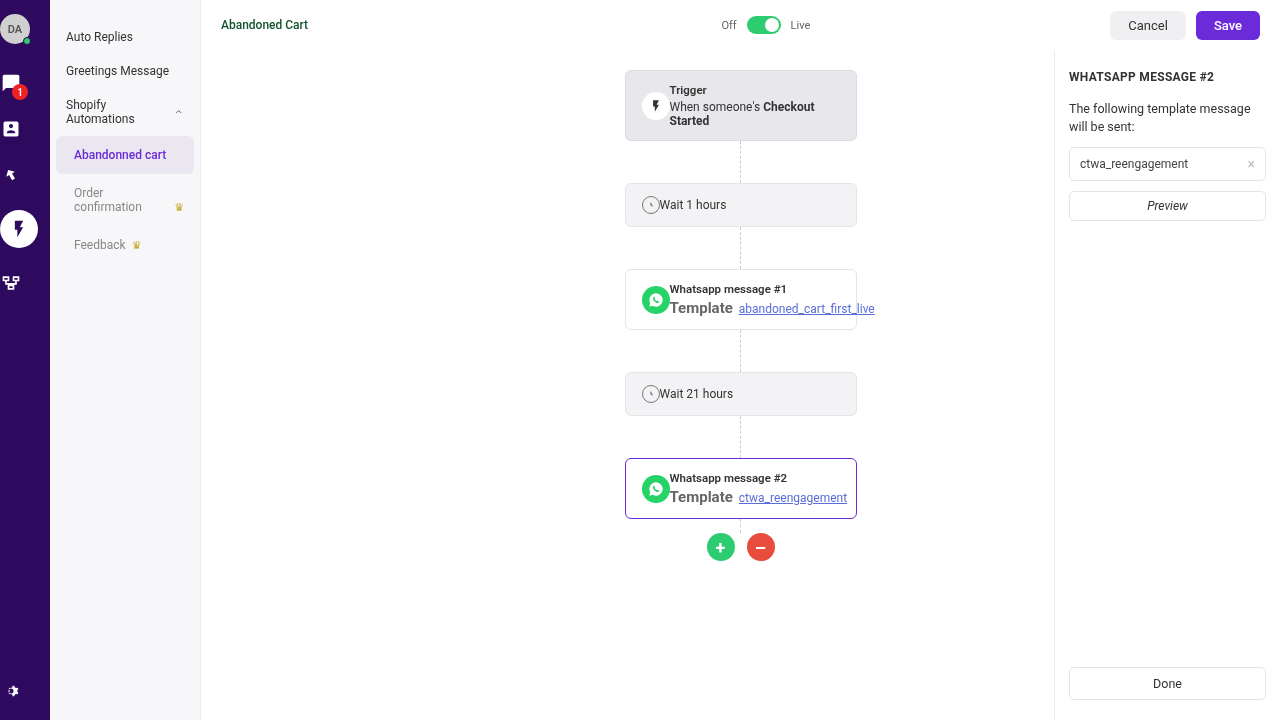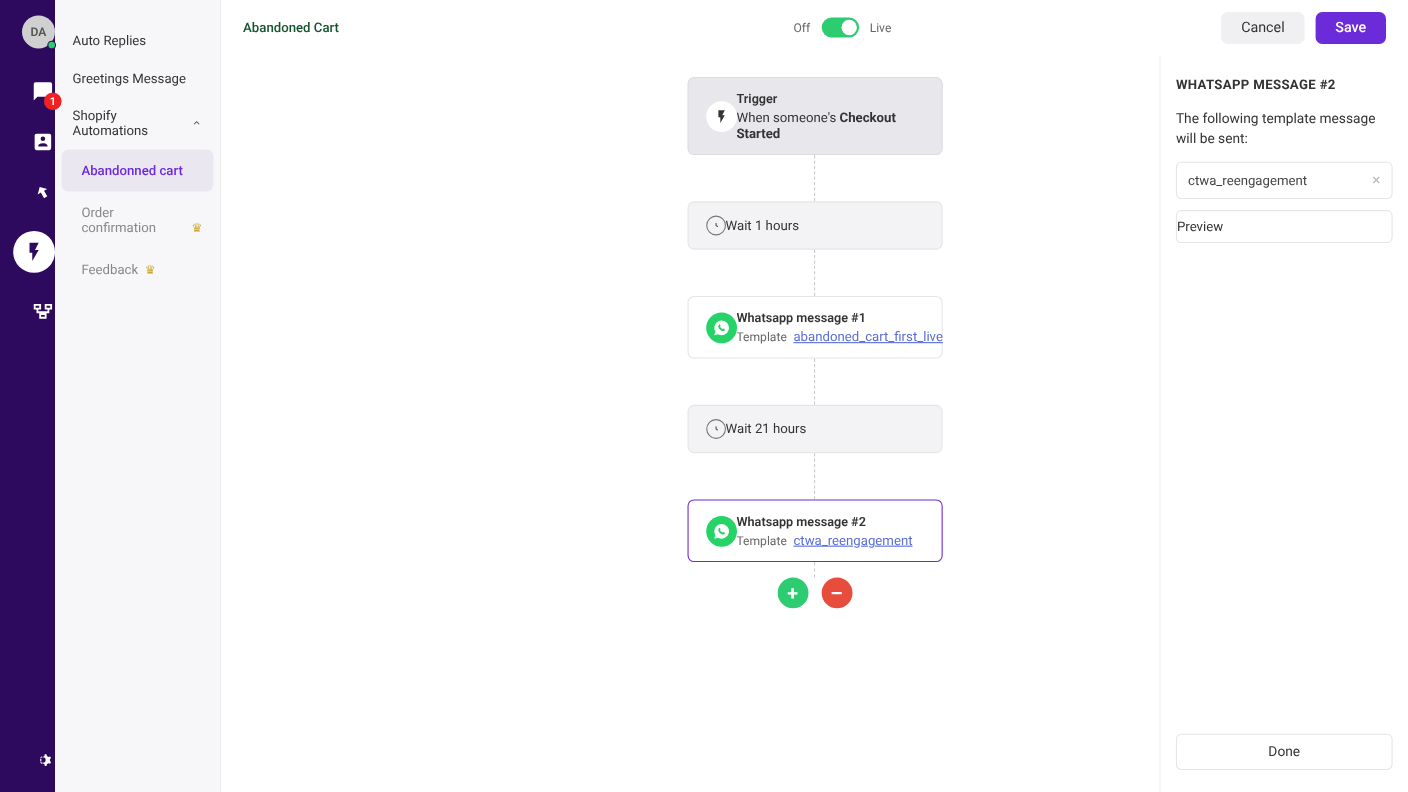--- a/index.html
+++ b/index.html
@@ -1,17 +1,17 @@
 <!DOCTYPE html>
 <html><head>
 <meta charset="utf-8">
 <style>
 * { margin: 0; padding: 0; box-sizing: border-box; font-family: -apple-system, BlinkMacSystemFont, "Segoe UI", Roboto, sans-serif; }
 body { width: 1280px; height: 720px; overflow: hidden; display: flex; background: #fff; }
-.nav-rail { width: 50px; background: #2d0a5e; display: flex; flex-direction: column; align-items: flex-end; padding-top: 14px; }
+.nav-rail { width: 50px; background: #2d0a5e; display: flex; flex-direction: column; align-items: flex-start; padding-top: 14px; }
 .avatar { width: 30px; height: 30px; border-radius: 50%; background: #d0d0d0; display: flex; align-items: center; justify-content: center; font-size: 11px; font-weight: 600; color: #555; position: relative; margin-bottom: 28px; }
 .avatar-dot { position: absolute; right: -1px; bottom: -1px; width: 8px; height: 8px; border-radius: 50%; background: #2ecc71; border: 1.5px solid #2d0a5e; }
 .nav-icon { width: 22px; height: 22px; display: flex; align-items: center; justify-content: center; color: #fff; margin-bottom: 24px; position: relative; cursor: pointer; }
 .nav-icon svg { width: 20px; height: 20px; fill: #fff; }
 .nav-icon.active-circle { width: 38px; height: 38px; border-radius: 50%; background: #fff; }
 .nav-icon.active-circle svg { fill: #2d0a5e; }
 .nav-badge { position: absolute; bottom: -6px; right: -6px; background: #e22; color: #fff; border-radius: 50%; width: 16px; height: 16px; font-size: 10px; display: flex; align-items: center; justify-content: center; font-weight: 600; }
 .nav-spacer { flex: 1; }
 .sidebar { width: 150px; background: #f7f7f9; padding: 20px 6px 0 6px; }
 .side-item { padding: 10px 10px; font-size: 12px; color: #333; border-radius: 6px; cursor: pointer; display: flex; align-items: center; justify-content: space-between; }
@@ -36,33 +36,33 @@
 .node.selected { border: 1.5px solid #6c2bd9; }
 .node-icon { width: 28px; height: 28px; border-radius: 50%; display: flex; align-items: center; justify-content: center; flex-shrink: 0; }
 .node-icon.trigger-ic { background: #fff; }
 .node-icon.wait-ic { background: transparent; border: 1.5px solid #777; width: 18px; height: 18px; }
 .node-icon.wa-ic { background: #25d366; }
 .node-text { font-size: 12px; color: #333; }
 .node-text .lbl { font-weight: 600; font-size: 11.5px; margin-bottom: 3px; }
 .node-text .sub { font-size: 12px; }
 .node-text .sub strong { font-weight: 700; }
 .tpl-link { color: #5a6ed8; text-decoration: underline; font-size: 12px; }
-.tpl-lbl { font-size: 11px; color: #666; margin-right: 6px; }
+.tpl-lbl { font-size: 15px; color: #666; margin-right: 6px; font-weight: bold; }
 .connector { width: 1px; height: 42px; background: transparent; border-left: 1px dashed #ccc; }
 .connector.short { height: 14px; }
 .add-remove { display: flex; gap: 12px; margin-top: 0; }
 .circle-btn { width: 28px; height: 28px; border-radius: 50%; color: #fff; display: flex; align-items: center; justify-content: center; font-size: 18px; font-weight: 700; cursor: pointer; }
 .circle-add { background: #2ecc71; }
 .circle-remove { background: #e74c3c; }
 .right-panel { position: absolute; right: 0; top: 50px; width: 226px; height: calc(720px - 50px); background: #fff; border-left: 1px solid #eee; padding: 20px 14px; display: flex; flex-direction: column; }
 .rp-title { font-size: 12px; font-weight: 700; color: #333; letter-spacing: 0.3px; margin-bottom: 16px; }
 .rp-desc { font-size: 12.5px; color: #333; line-height: 1.4; margin-bottom: 12px; }
 .rp-template-box { border: 1px solid #e5e5e8; border-radius: 5px; padding: 8px 10px; font-size: 12px; color: #444; display: flex; align-items: center; justify-content: space-between; margin-bottom: 10px; }
 .rp-close { color: #bbb; cursor: pointer; font-size: 14px; }
-.rp-preview { border: 1px solid #e5e5e8; border-radius: 5px; padding: 7px 0; font-size: 12px; color: #333; cursor: pointer; }
+.rp-preview { border: 1px solid #e5e5e8; border-radius: 5px; padding: 7px 0; text-align: center; font-size: 12px; color: #333; cursor: pointer; font-style: italic; }
 .rp-spacer { flex: 1; }
 .rp-done { border: 1px solid #e5e5e8; border-radius: 5px; padding: 8px 0; text-align: center; font-size: 12.5px; color: #333; cursor: pointer; width: 100%; }
 .chev { width: 12px; height: 12px; }
 .crown { color: #c9a82b; font-size: 11px; }
 </style>
 </head>
 <body>
 
 <div class="nav-rail">
   <div class="avatar">

